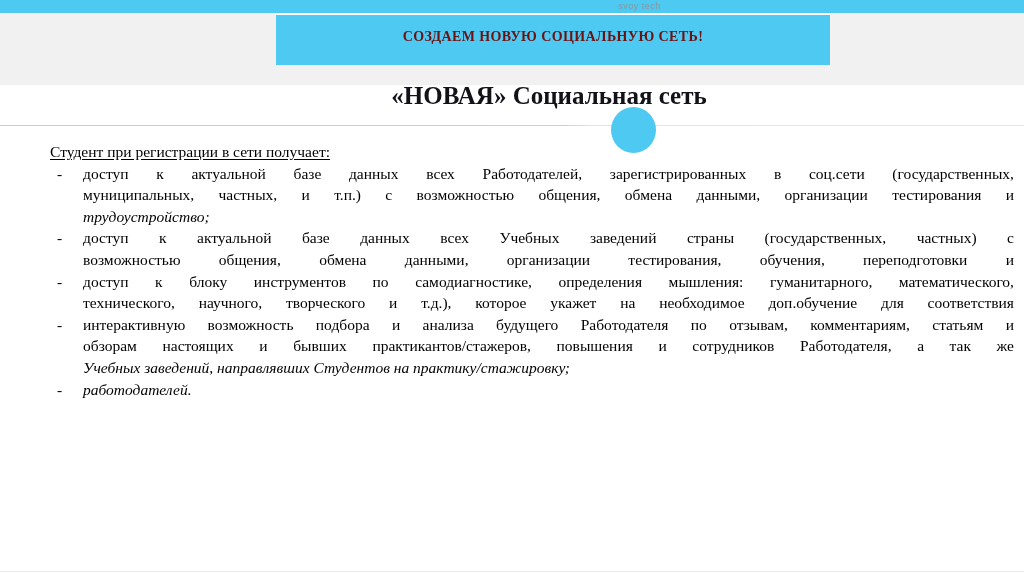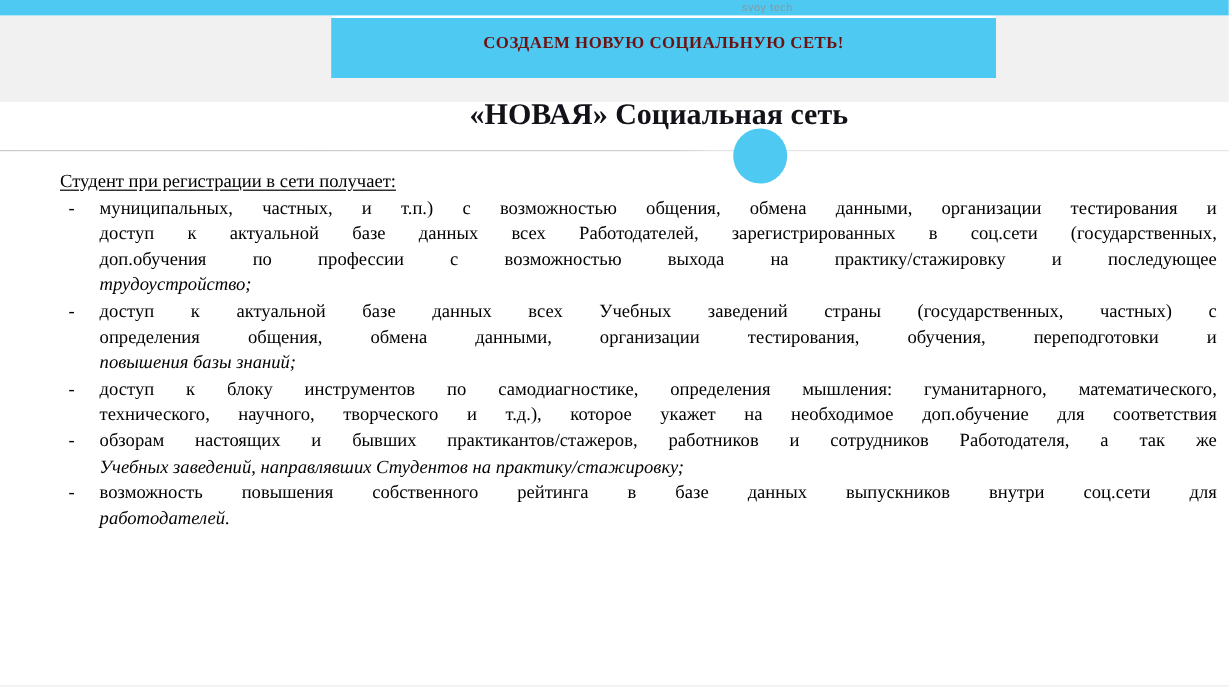--- a/index.html
+++ b/index.html
@@ -104,51 +104,49 @@
   </div>
   <div class="slide-title">«НОВАЯ» Социальная сеть</div>
   <div class="rule"></div>
   <div class="accent-circle"></div>
   <div class="body-text">
     <div class="intro">Студент при регистрации в сети получает:</div>
     <div>
         <div class="bullet-row">
           <div class="marker">-</div>
           <div class="bullet-text">
+            <div class="line">доступ к актуальной базе данных всех Работодателей, зарегистрированных в соц.сети (государственных,</div>
             <div class="line">муниципальных, частных, и т.п.) с возможностью общения, обмена данными, организации тестирования и</div>
-            <div class="line">доступ к актуальной базе данных всех Работодателей, зарегистрированных в соц.сети (государственных,</div>
-            <div class="line">доп.обучения по профессии с возможностью выхода на практику/стажировку и последующее</div>
             <div class="line last">трудоустройство;</div>
           </div>
         </div>
         <div class="bullet-row">
           <div class="marker">-</div>
           <div class="bullet-text">
             <div class="line">доступ к актуальной базе данных всех Учебных заведений страны (государственных, частных) с</div>
-            <div class="line">определения общения, обмена данными, организации тестирования, обучения, переподготовки и</div>
-            <div class="line last">повышения базы знаний;</div>
+            <div class="line">возможностью общения, обмена данными, организации тестирования, обучения, переподготовки и</div>
           </div>
         </div>
         <div class="bullet-row">
           <div class="marker">-</div>
           <div class="bullet-text">
             <div class="line">доступ к блоку инструментов по самодиагностике, определения мышления: гуманитарного, математического,</div>
             <div class="line">технического, научного, творческого и т.д.), которое укажет на необходимое доп.обучение для соответствия</div>
           </div>
         </div>
         <div class="bullet-row">
           <div class="marker">-</div>
           <div class="bullet-text">
-            <div class="line">обзорам настоящих и бывших практикантов/стажеров, работников и сотрудников Работодателя, а так же</div>
+            <div class="line">интерактивную возможность подбора и анализа будущего Работодателя по отзывам, комментариям, статьям и</div>
+            <div class="line">обзорам настоящих и бывших практикантов/стажеров, повышения и сотрудников Работодателя, а так же</div>
             <div class="line last">Учебных заведений, направлявших Студентов на практику/стажировку;</div>
           </div>
         </div>
         <div class="bullet-row">
           <div class="marker">-</div>
           <div class="bullet-text">
-            <div class="line">возможность повышения собственного рейтинга в базе данных выпускников внутри соц.сети для</div>
             <div class="line last">работодателей.</div>
           </div>
         </div>
       </div>
   </div>
   <div class="bottom-hairline"></div>
 </div>
 
 </body></html>

